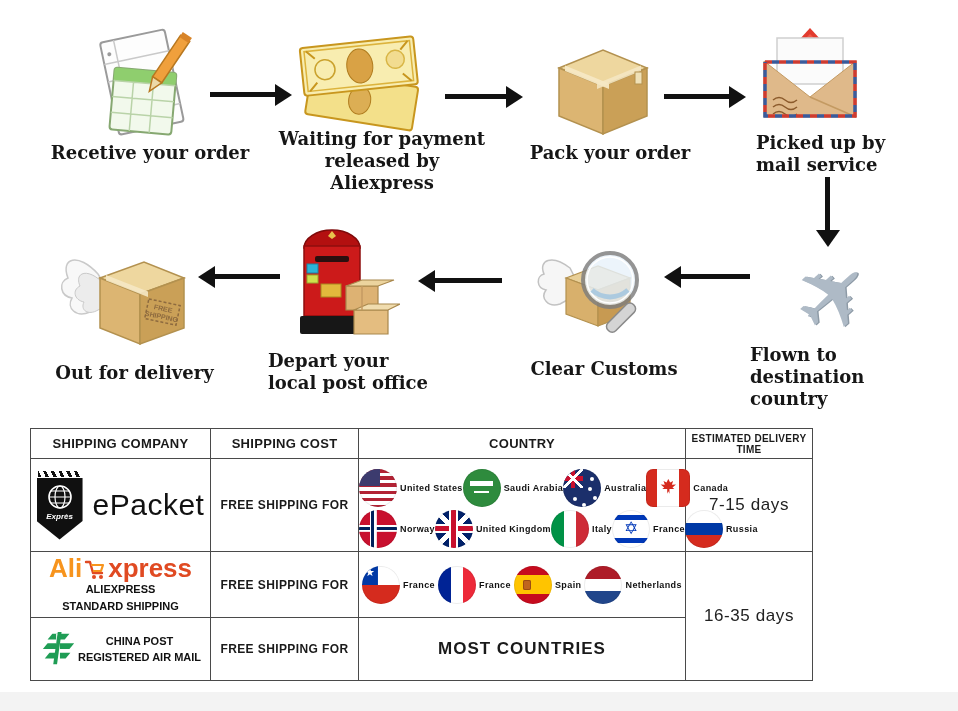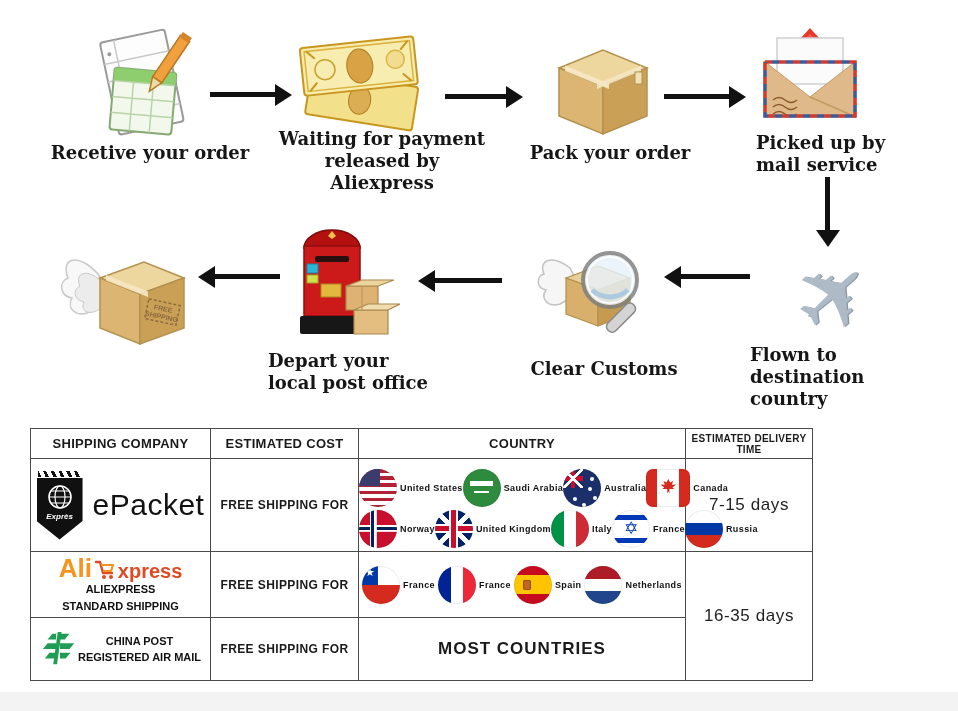--- a/index.html
+++ b/index.html
@@ -49,21 +49,21 @@
   .epacket-shield-col { display:flex; flex-direction:column; align-items:center; }
   .epacket-dashes { width:44px; height:6px; margin-bottom:1px;
     background:repeating-linear-gradient(65deg,#111 0 3px,transparent 3px 7px); }
   .epacket-shield { width:46px; height:62px; background:#101010; position:relative;
     clip-path:polygon(0 0,100% 0,100% 70%,50% 100%,0 70%);
     display:flex; flex-direction:column; align-items:center; padding-top:6px; }
   .epacket-sub { color:#fff; font-size:8px; font-weight:bold; font-style:italic; margin-top:2px; }
   .epacket-name { font-size:30px; font-weight:normal; color:#111; letter-spacing:.5px; }
   .ali-logo-row { display:flex; align-items:flex-end; justify-content:center; gap:1px; line-height:1; }
   .ali-part { font-size:26px; font-weight:bold; color:#f7941d; }
-  .xpress-part { font-size:20px; font-weight:bold; color:#e04a22; }
+  .xpress-part { font-size:26px; font-weight:bold; color:#e04a22; }
   .company-sub { font-size:11px; font-weight:bold; color:#111; line-height:1.5; }
   .cp-wrap { display:flex; align-items:center; justify-content:center; gap:0; }
   .cp-text { text-align:center; }
   
   .flag-row { display:flex; justify-content:space-evenly; align-items:flex-start; }
   .flag-row.row-a { margin-top:6px; }
   .flag-row.row-b { margin-top:3px; }
   .flag-item { display:flex; flex-direction:row; align-items:center; gap:3px; }
   .flag-name { font-size:9px; font-weight:bold; letter-spacing:.4px; color:#111; white-space:nowrap; }
   .flag { display:block; width:38px; height:38px; border-radius:50%;
@@ -272,32 +272,33 @@
       <polygon points="42 30 82 46 82 96 42 80" fill="#dcb572" stroke="#b3914f" stroke-width="1.5"></polygon>
       <polygon points="126 30 82 46 82 96 126 80" fill="#caa057" stroke="#b3914f" stroke-width="1.5"></polygon>
       <polygon points="48 27 90 43.5 90 49 48 32.5" fill="#f5e8c4" opacity="0.9"></polygon>
       <g transform="rotate(12 104 66)">
         <rect x="88" y="54" width="32" height="20" fill="none" stroke="#8d6a3f" stroke-width="1.5" stroke-dasharray="3 2"></rect>
         <text x="104" y="63" text-anchor="middle" font-size="7" font-weight="bold" fill="#8d6a3f" font-family="Liberation Sans, sans-serif">FREE</text>
         <text x="104" y="71" text-anchor="middle" font-size="7" font-weight="bold" fill="#8d6a3f" font-family="Liberation Sans, sans-serif">SHIPPING</text>
       </g>
     </svg>
   </div>
+  <div class="step-label center" style="left:42px;top:362px;width:185px">Out for delivery</div>
 
   <table class="ship-table">
     <colgroup>
         <col style="width:180px">
         <col style="width:148px">
         <col style="width:327px">
         <col style="width:127px">
       </colgroup>
     <thead>
       <tr>
         <th>SHIPPING COMPANY</th>
-        <th>ESTIMATED COST</th>
+        <th>SHIPPING COST</th>
         <th>COUNTRY</th>
         <th class="small-h">ESTIMATED DELIVERY
 TIME</th>
       </tr>
     </thead>
     <tbody>
       <tr class="r1">
         <td>
           <div class="epacket-wrap">
             <div class="epacket-shield-col">

